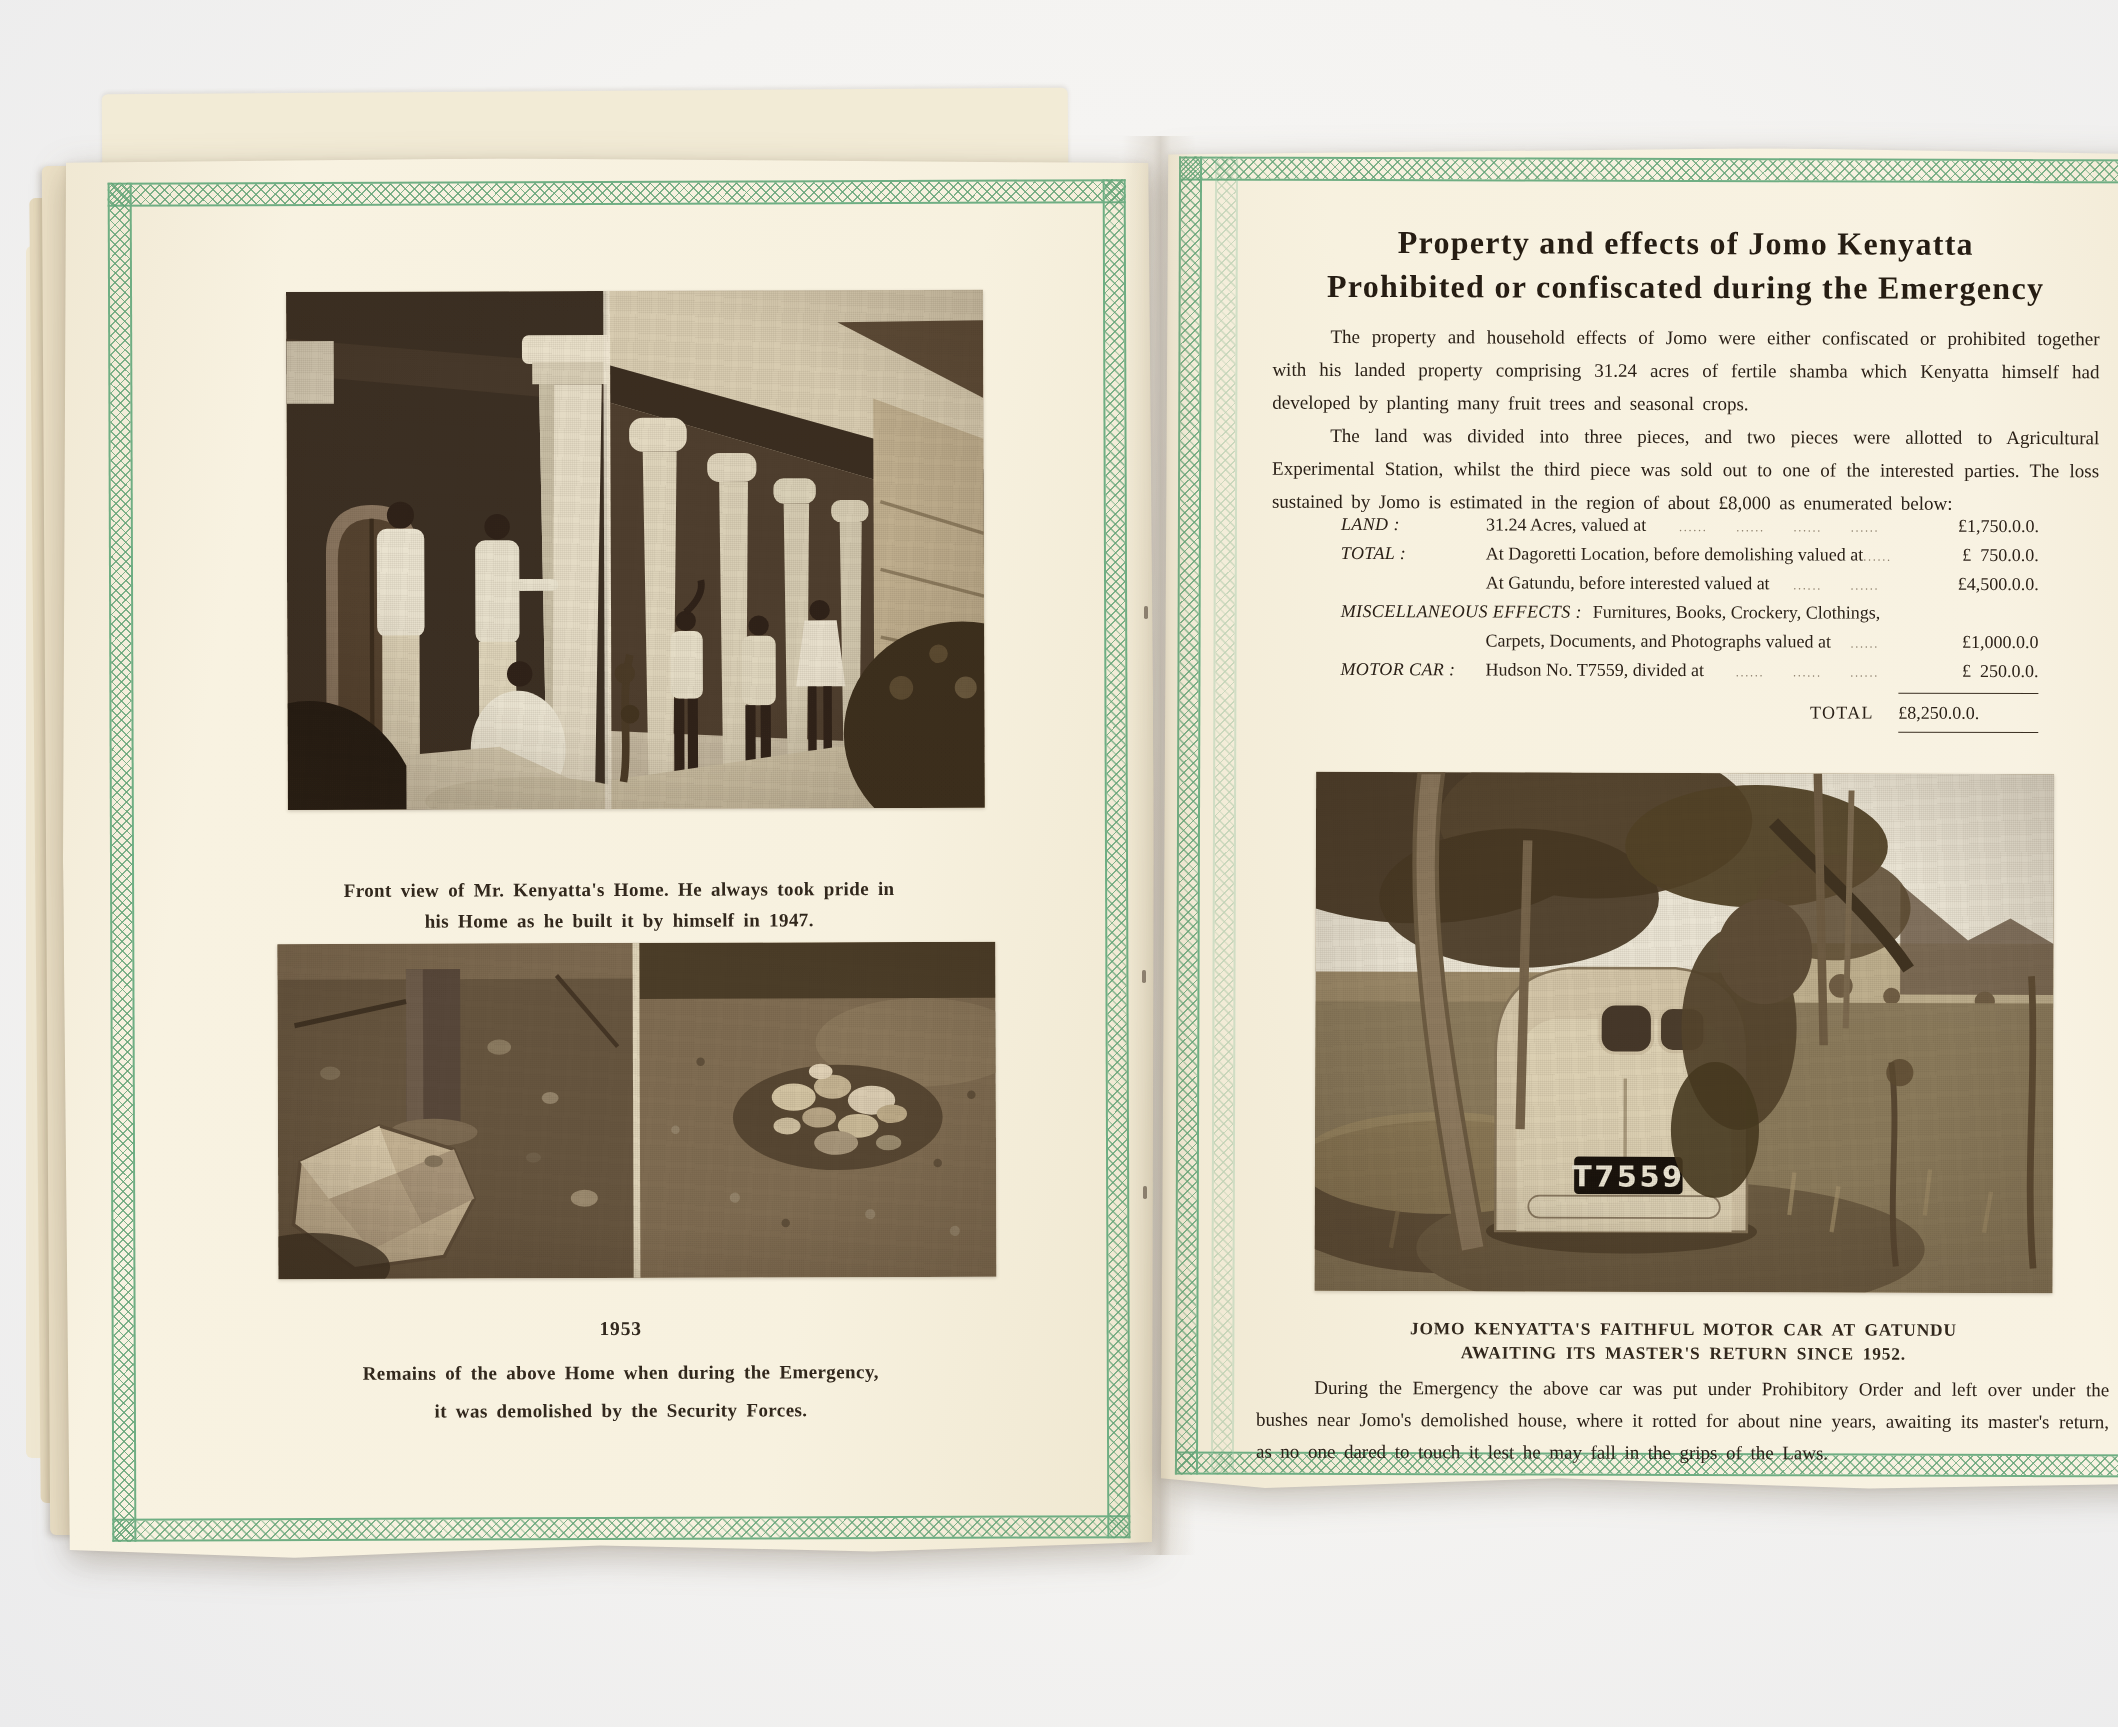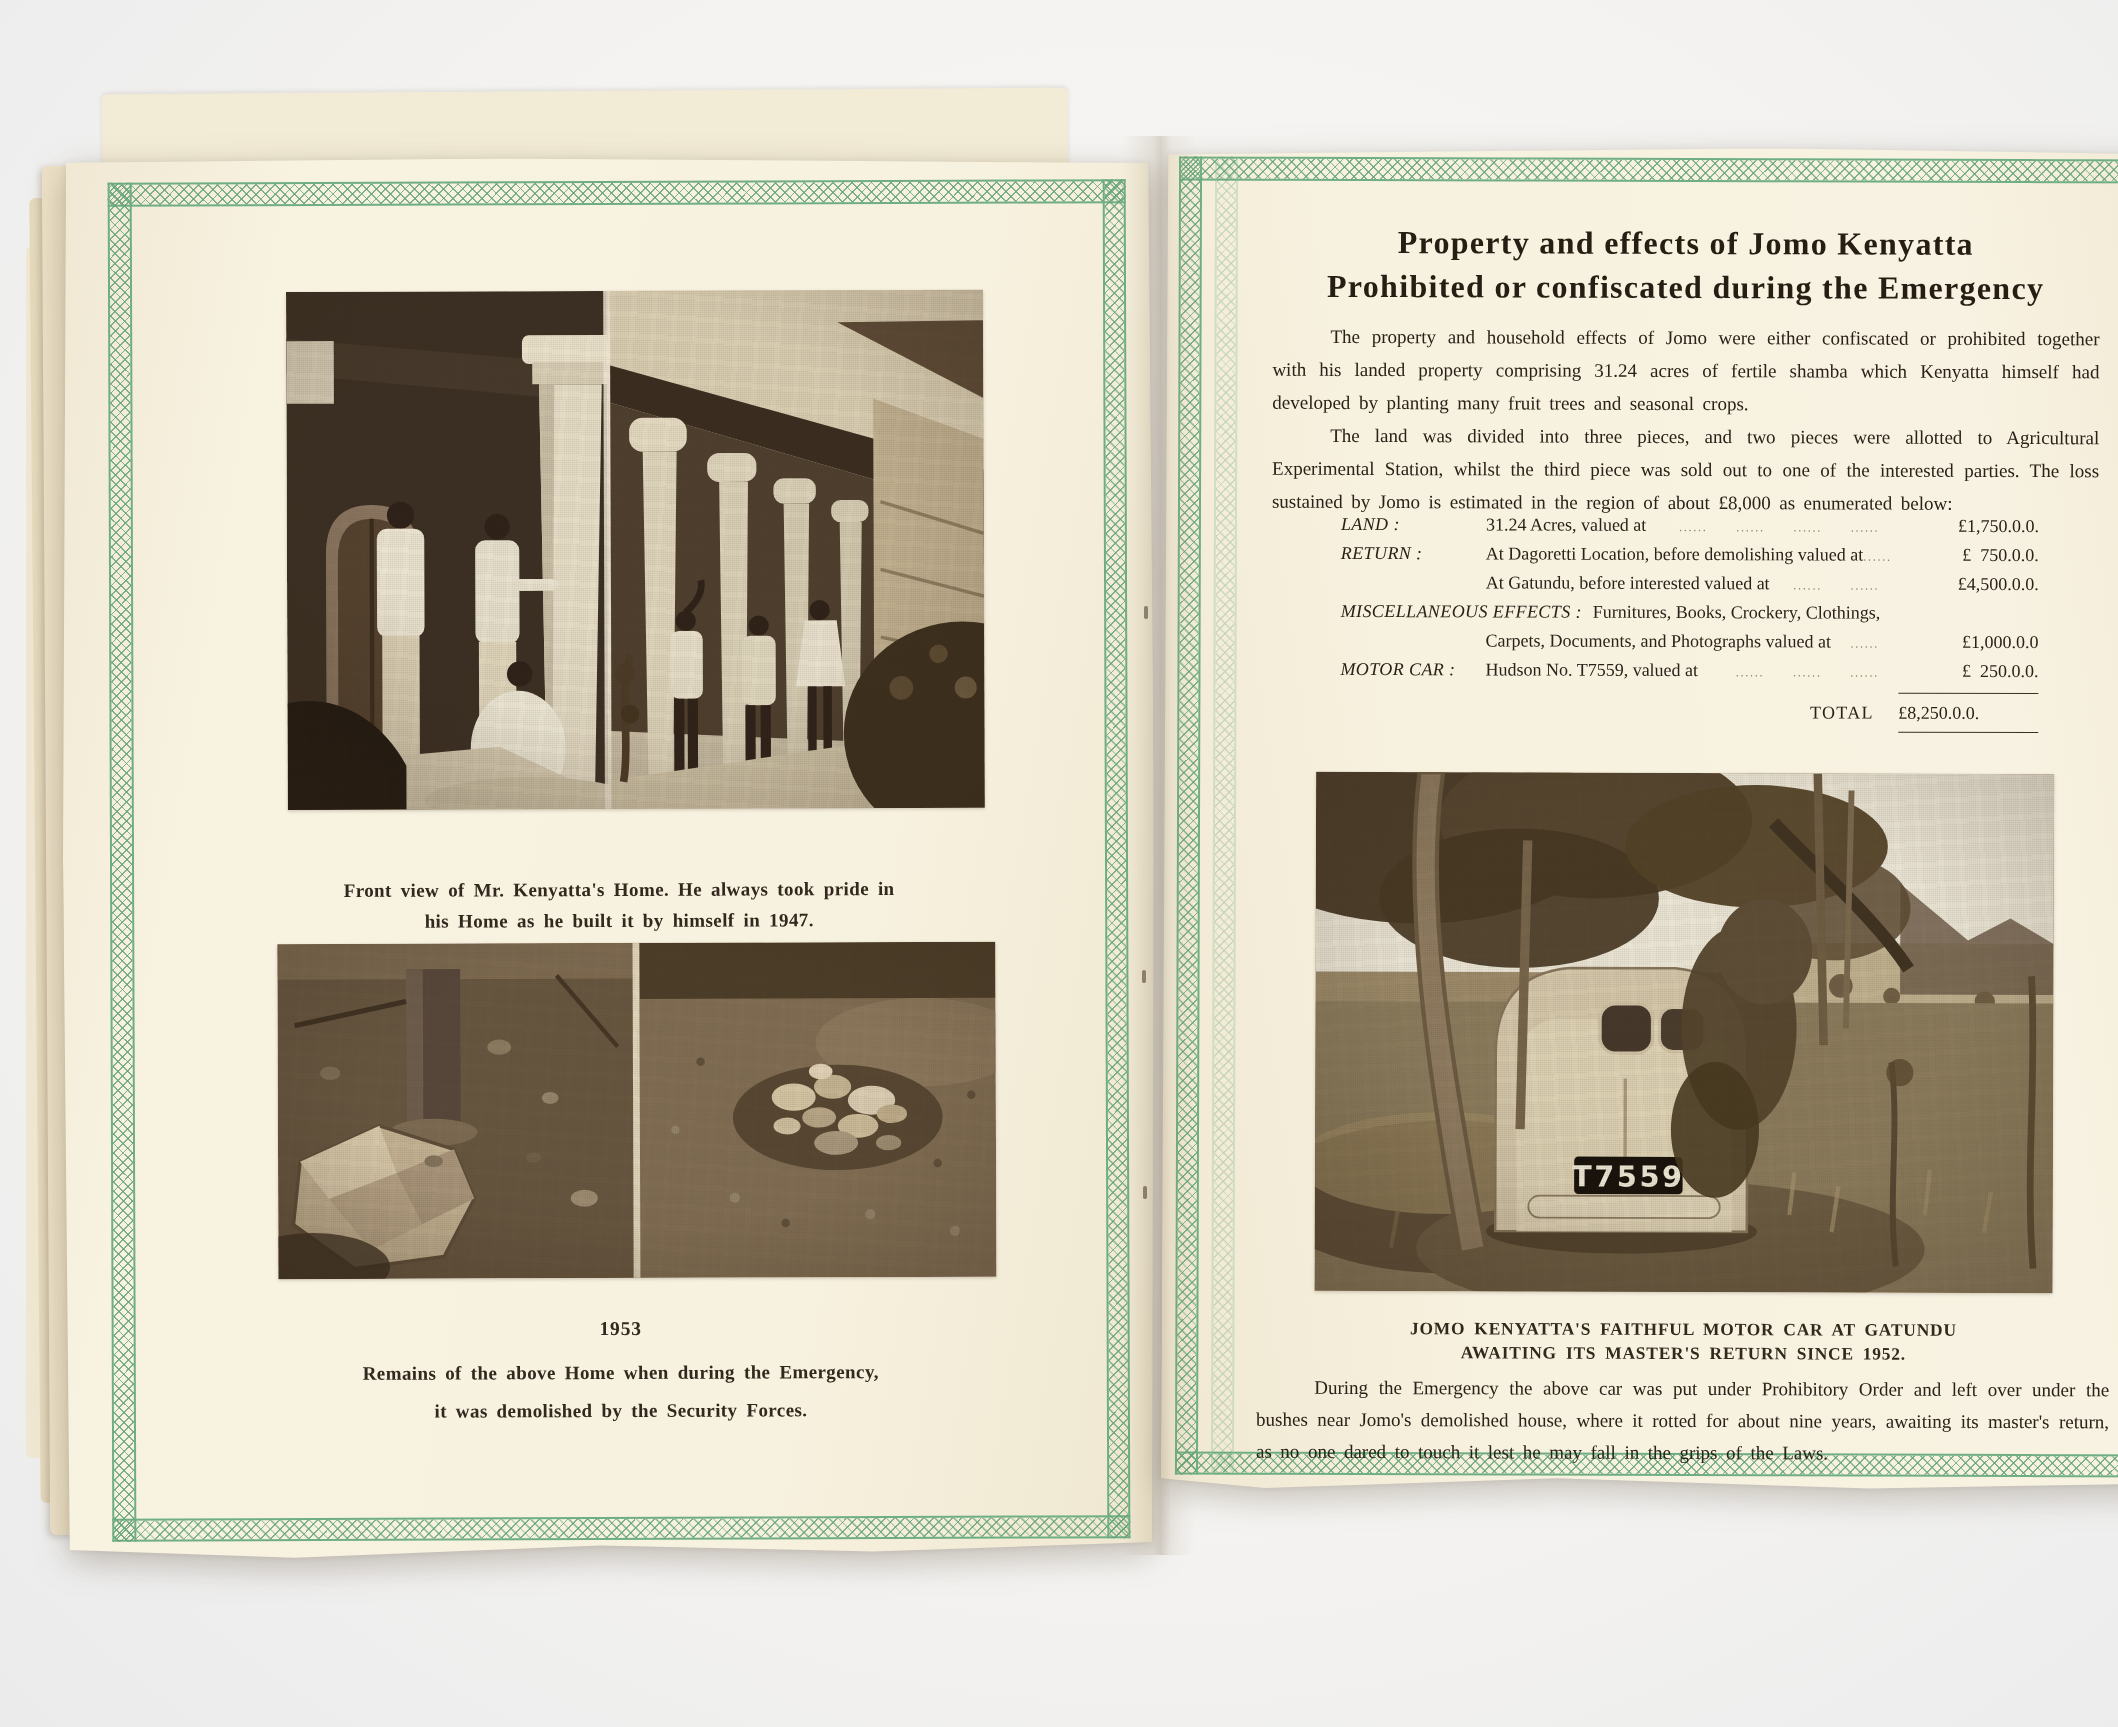--- a/index.html
+++ b/index.html
@@ -262,21 +262,21 @@
       <div class="tx para rp-p2">The land was divided into three pieces, and two pieces were allotted to Agricultural Experimental Station, whilst the third piece was sold out to one of the interested parties. The loss sustained by Jomo is estimated in the region of about £8,000 as enumerated below:</div>
 
       <div class="tx vlist">
         <div class="vrow">
           <span class="vlabel">LAND :</span>
           <span class="vdesc">31.24 Acres, valued at</span>
           <span class="vdots">......      ......      ......      ......</span>
           <span class="vamt">£1,750.0.0.</span>
         </div>
         <div class="vrow sp">
-          <span class="vlabel">RETURN :</span>
+          <span class="vlabel">TOTAL :</span>
           <span class="vdesc">At Dagoretti Location, before demolishing valued at</span>
           <span class="vdots">......</span>
           <span class="vamt">£  750.0.0.</span>
         </div>
         <div class="vrow">
           <span class="vlabel"></span>
           <span class="vdesc">At Gatundu, before interested valued at</span>
           <span class="vdots">......      ......</span>
           <span class="vamt">£4,500.0.0.</span>
         </div>
@@ -287,21 +287,21 @@
           <span class="vamt"></span>
         </div>
         <div class="vrow">
           <span class="vlabel"></span>
           <span class="vdesc">Carpets, Documents, and Photographs valued at</span>
           <span class="vdots">......</span>
           <span class="vamt">£1,000.0.0</span>
         </div>
         <div class="vrow sp">
           <span class="vlabel">MOTOR CAR :</span>
-          <span class="vdesc">Hudson No. T7559, valued at</span>
+          <span class="vdesc">Hudson No. T7559, divided at</span>
           <span class="vdots">......      ......      ......</span>
           <span class="vamt">£  250.0.0.</span>
         </div>
         <div class="vtotal">
           <span class="vtlabel">TOTAL</span>
           <span class="vtamt">£8,250.0.0.</span>
         </div>
         <div class="vunderline"></div>
       </div>
 

